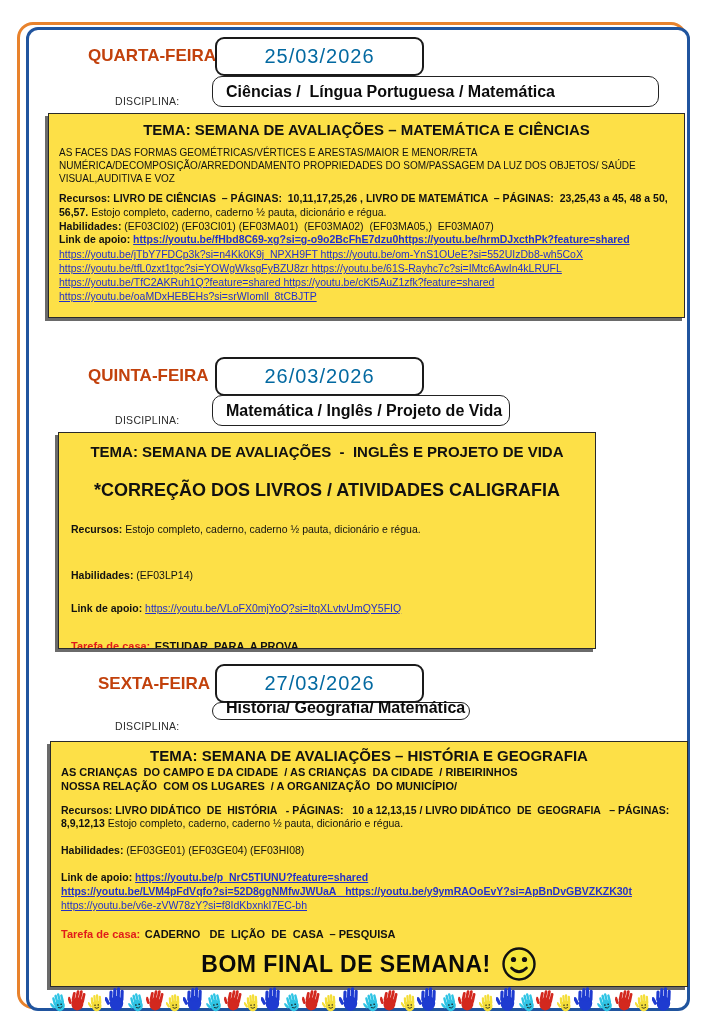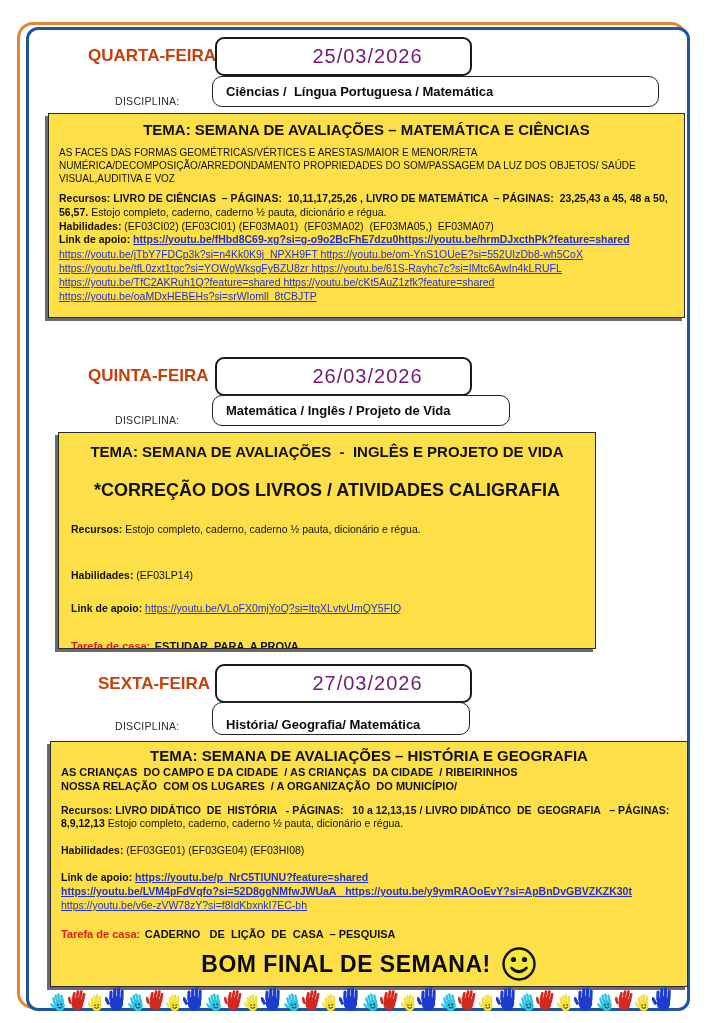--- a/index.html
+++ b/index.html
@@ -5,24 +5,24 @@
   html,body{margin:0;padding:0;background:#fff;}
   .page{position:relative;width:722px;height:1023px;background:#fff;overflow:hidden;
         font-family:"Liberation Sans",sans-serif;color:#111;}
   .frame-orange{position:absolute;left:17px;top:22px;width:664px;height:981px;
         border:3px solid #E8822C;border-radius:16px;}
   .frame-blue{position:absolute;left:26px;top:27px;width:658px;height:978px;
         border:3px solid #20549E;border-radius:12px;background:#fff;}
   .day-label{position:absolute;font-size:17px;font-weight:800;color:#c2410c;}
   .date-box{position:absolute;width:205px;height:35px;border:2px solid #1a1a1a;border-radius:9px;
         background:#fff;display:flex;align-items:center;justify-content:center;
-        font-size:20px;letter-spacing:1px;color:#701a75;padding-left:48px;}
+        font-size:20px;letter-spacing:1px;color:#0369a1;}
   .disc-label{position:absolute;font-size:10.5px;color:#2b2b2b;letter-spacing:.3px;}
   .disc-box{position:absolute;height:29px;border:1.6px solid #222;border-radius:10px;background:#fff;
-        display:flex;align-items:center;padding-left:13px;font-size:13px;font-weight:700;color:#0b0b0b;}
+        display:flex;align-items:center;padding-left:13px;font-size:16px;font-weight:700;color:#0b0b0b;}
   .tema-box{position:absolute;background:#fde047;border:1.6px solid #2a2a2a;
         box-shadow:-3px 3px 0 0 #6a6a6a;overflow:hidden;}
   .tema-title{font-size:15px;font-weight:800;text-align:center;white-space:pre-wrap;}
   .tema-sub{font-size:18px;font-weight:800;text-align:center;white-space:pre-wrap;}
   .small{font-size:10px;line-height:1.28;}
   .row{font-size:10.5px;line-height:1.3;}
   .lbl{font-weight:800;}
   .bold{font-weight:800;}
   .prew{white-space:pre-wrap;}
   .link{color:#2431C8;text-decoration:underline;word-break:break-all;cursor:pointer;}
@@ -108,21 +108,21 @@
       <span class="tarefa-lbl">Tarefa de casa:</span>
       <span class="tarefa-txt">ESTUDAR  PARA  A PROVA</span>
     </div>
   </div>
 
   <div class="day-label" style="left:98px;top:674px;">SEXTA-FEIRA</div>
   <div class="date-box" style="left:215px;top:664px;">
     <span>27/03/2026</span>
   </div>
   <div class="disc-label" style="left:115px;top:720px;">DISCIPLINA:</div>
-  <div class="disc-box" style="left:212px;top:702px;width:258px;height:33px;align-items:flex-end;padding-bottom:2px;box-sizing:border-box;">
+  <div class="disc-box" style="left:212px;top:702px;width:258px;height:18px;align-items:flex-end;padding-bottom:2px;box-sizing:border-box;">
     <span class="prew">História/ Geografia/ Matemática</span>
   </div>
 
   <div class="tema-box box3">
     <div class="tema-title" style="margin:1px 0 1px;">TEMA: SEMANA DE AVALIAÇÕES – HISTÓRIA E GEOGRAFIA</div>
     <div class="row bold prew" style="font-size:11px;">AS CRIANÇAS  DO CAMPO E DA CIDADE  / AS CRIANÇAS  DA CIDADE  / RIBEIRINHOS</div>
     <div class="row bold prew" style="font-size:11px;">NOSSA RELAÇÃO  COM OS LUGARES  / A ORGANIZAÇÃO  DO MUNICÍPIO/</div>
     <div class="row" style="margin-top:10px;">
       <span class="lbl">Recursos:</span>
       <span class="bold prew">LIVRO DIDÁTICO  DE  HISTÓRIA   - PÁGINAS:   10 a 12,13,15 / LIVRO DIDÁTICO  DE  GEOGRAFIA   – PÁGINAS:  8,9,12,13</span>

